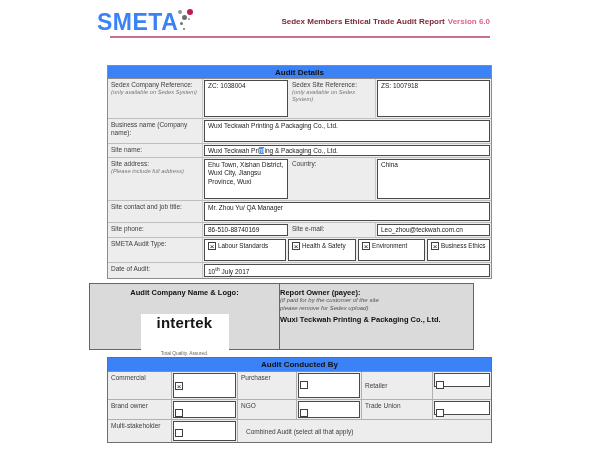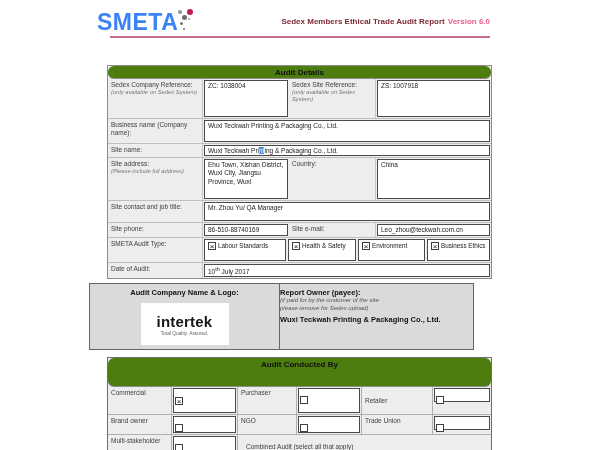--- a/index.html
+++ b/index.html
@@ -18,22 +18,22 @@
   .d3 { width:3px; height:3px; left:2px; top:13px; background:#6d6e71; }
   .d4 { width:6px; height:6px; left:9px; top:0px;  background:#be1e4b; }
   .d5 { width:2px; height:2px; left:10px; top:9px; background:#939598; }
   .d6 { width:2px; height:2px; left:5px; top:19px; background:#6d6e71; }
   .hdr-title { position:absolute; top:17px; right:110px; font-size:8px; font-weight:bold;
                color:#7d2935; white-space:nowrap; }
   .hdr-title .version { color:#e16287; margin-left:3px; }
   .rule { position:absolute; left:110px; top:36px; width:380px; height:2px; background:#c76f8f; }
 
   
-  .sec-hd { background:#4d7c0f; text-align:center; font-weight:bold; font-size:8px;
-            color:#111; border-bottom:1px solid #8c8c8c;border-radius:6px; }
+  .sec-hd { background:#3b82f6; text-align:center; font-weight:bold; font-size:8px;
+            color:#111; border-bottom:1px solid #8c8c8c; }
   .cb { display:inline-block; width:8px; height:8px; border:1px solid #3f3f3f; background:#fff;
         font-size:8px; line-height:7px; text-align:center; color:#111; flex:none; }
 
   
   .tbl { position:absolute; left:107px; top:65px; width:385px; border:1px solid #8c8c8c;
          background:#ededed; }
   .tbl .sec-hd { height:13px; line-height:13px; }
   .row { display:flex; border-bottom:1px solid #bfbfbf; align-items:stretch; }
   .row:last-child { border-bottom:none; }
   .lab { background:#ededed; padding:2px 3px 1px; font-size:6.5px; color:#3d3d3d;
@@ -52,32 +52,32 @@
   .typecell { display:flex; align-items:flex-start; gap:2px; padding-top:2px; }
   .typecell span.tl { font-size:6.3px; line-height:1.2; }
   .t1 { width:82px; flex:none; } .t2 { width:68px; flex:none; }
   .t3 { width:67px; flex:none; } .t4 { flex:1; }
 
   
   .panel { position:absolute; left:89px; top:283px; width:385px; height:67px;
            border:1px solid #666; background:#dadada; display:flex; }
   .p-left { width:190px; flex:none; border-right:1px solid #666; text-align:center; padding-top:4px; }
   .p-title { font-size:7.5px; font-weight:bold; color:#111; }
-  .logo-box { width:88px; height:42px; background:#fff; margin:6px auto 0; display:flex;
-              flex-direction:column; align-items:center; justify-content:center; }
+  .logo-box { width:88px; height:42px; background:#fff; margin:17px auto 0; display:flex;
+              flex-direction:column; align-items:center; justify-content:space-between; }
   .intertek { font-size:15px; font-weight:bold; color:#161616; letter-spacing:0.2px; }
   .tagline { font-size:4.8px; color:#666; margin-top:1px; }
   .p-right { flex:1; text-align:left; padding-top:4px; }
   .p-note { font-style:italic; font-size:6px; color:#555; line-height:1.3; }
   .p-value { font-size:7.5px; font-weight:bold; color:#111; margin-top:2px; }
 
   
   .acb { position:absolute; left:107px; top:357px; width:385px; border:1px solid #6e6e6e;
          background:#ededed; }
-  .acb .sec-hd { height:29px; line-height:14px; }
+  .acb .sec-hd { height:14px; line-height:14px; }
   .acb-grid { display:grid; grid-template-columns:64px 66px 59px 65px 71px 1fr;
               grid-template-rows:28px 20px 22px; }
   .g { border-right:1px solid #b0b0b0; border-bottom:1px solid #b0b0b0; }
   .g.lastcol { border-right:none; }
   .g.lastrow { border-bottom:none; }
   .glab { background:#ededed; font-size:6.5px; color:#3d3d3d; padding:2px 3px; line-height:1.2; }
   .glab.vcenter { display:flex; align-items:center; }
   .gfield { background:#ededed; padding:1px; display:flex; }
   .field { background:#fff; border:1px solid #4a4a4a; flex:1; padding:1px; }
   .field.short { flex:none; width:100%; height:14px; }

